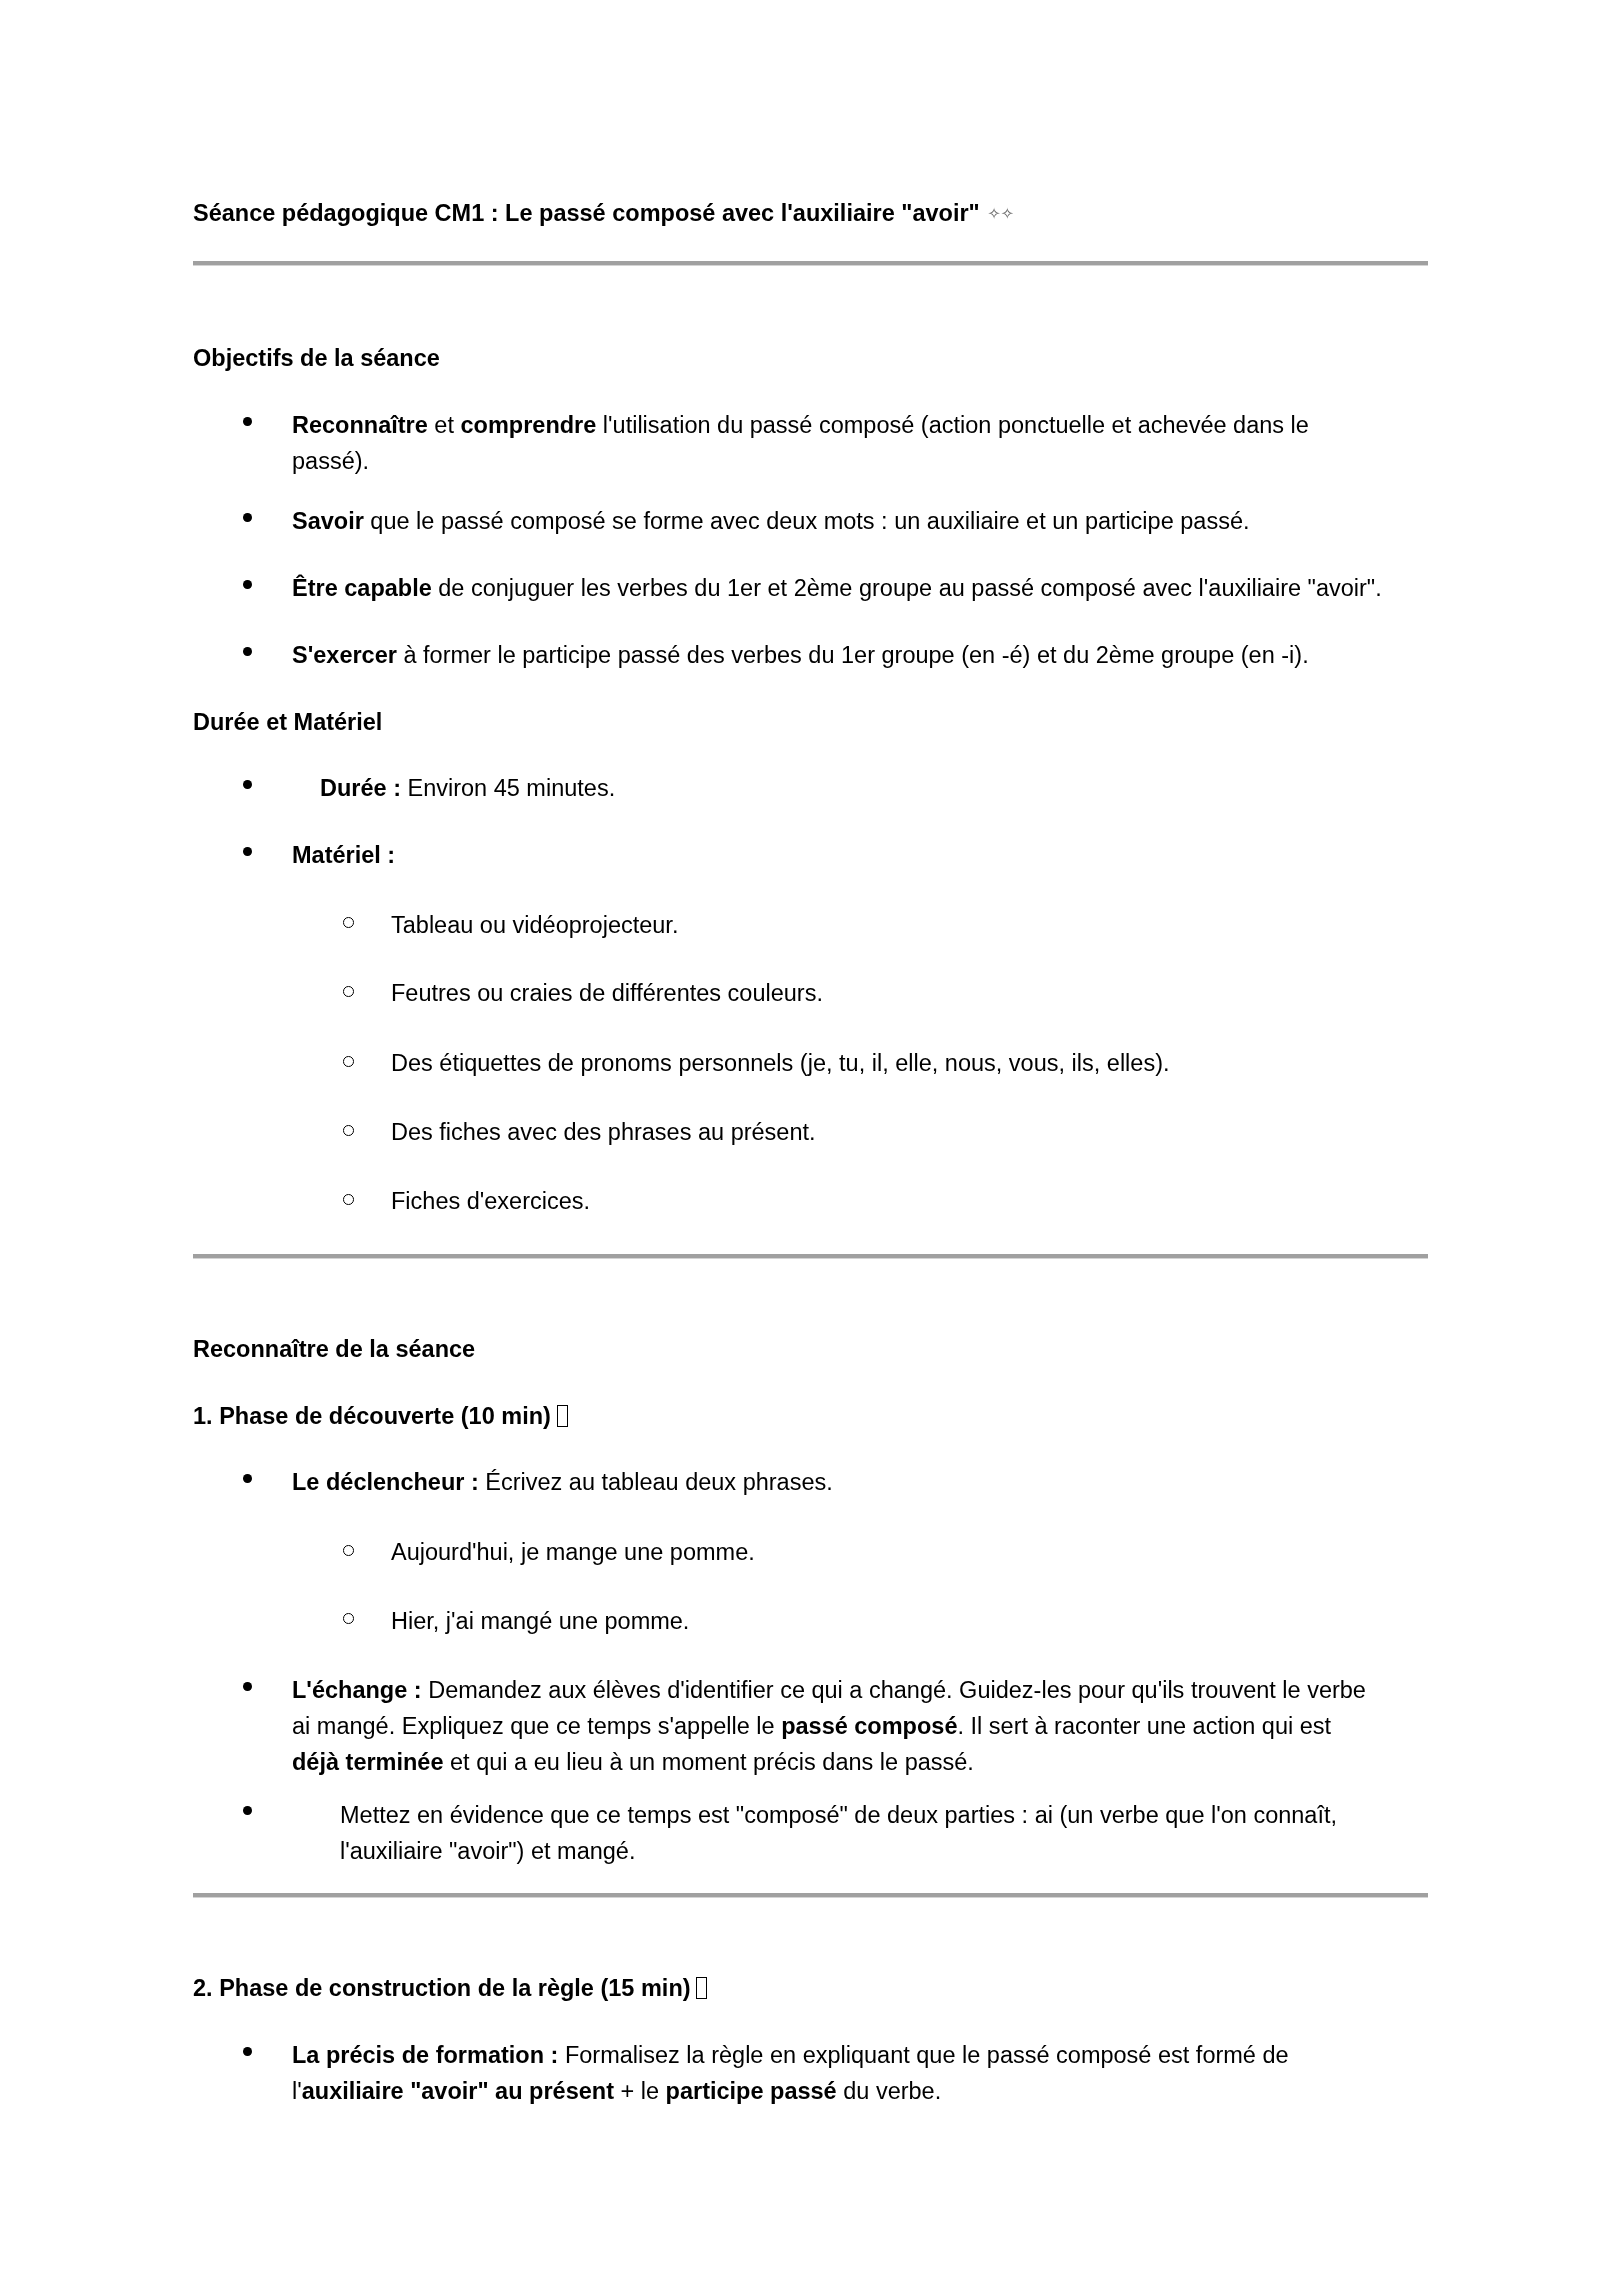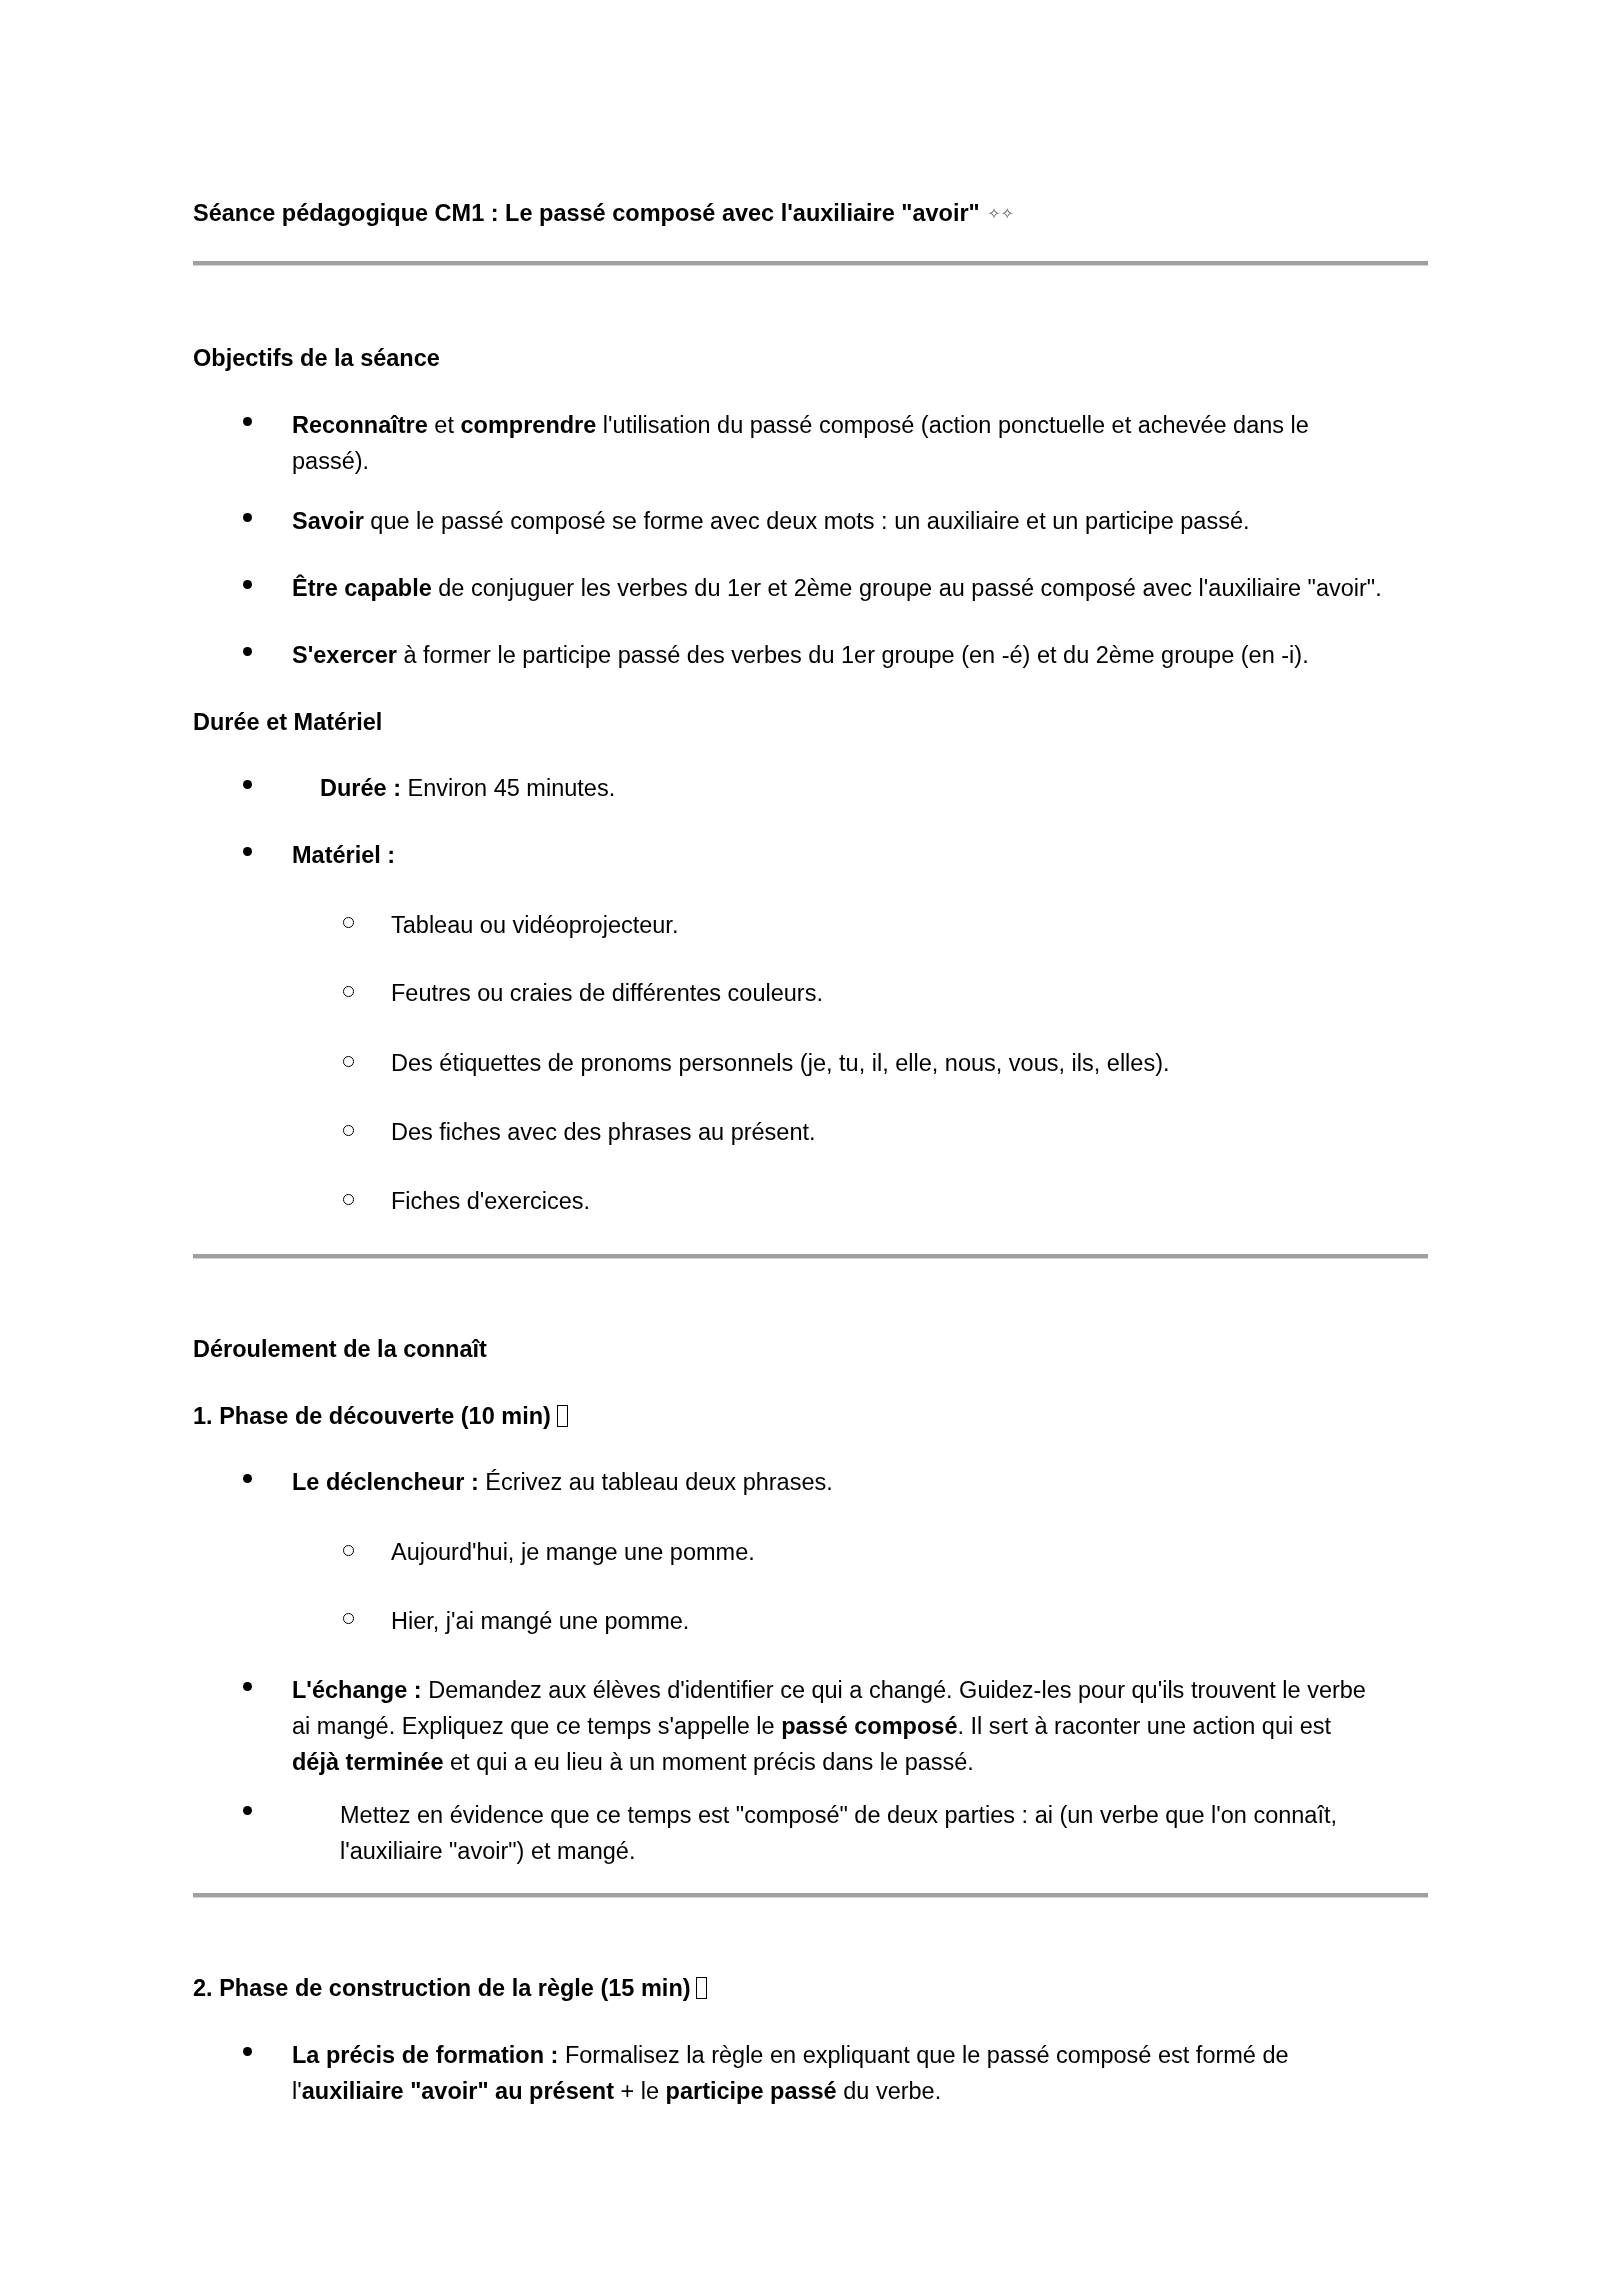--- a/index.html
+++ b/index.html
@@ -64,21 +64,21 @@
 <div class="t" style="left:391px; top:975px;text-align:center;">Feutres ou craies de différentes couleurs.</div>
 <div class="circle" style="left:343px; top:1056px;"></div>
 <div class="t" style="left:391px; top:1045px;">Des étiquettes de pronoms personnels (je, tu, il, elle, nous, vous, ils, elles).</div>
 <div class="circle" style="left:343px; top:1125px;"></div>
 <div class="t" style="left:391px; top:1114px;">Des fiches avec des phrases au présent.</div>
 <div class="circle" style="left:343px; top:1194px;"></div>
 <div class="t" style="left:391px; top:1183px;">Fiches d'exercices.</div>
 
 <div class="rule" style="top:1254px;"></div>
 
-<div class="t h" style="left:193px; top:1331px;">Déroulement de la connaît</div>
+<div class="t h" style="left:193px; top:1331px;">Reconnaître de la séance</div>
 
 <div class="t h" style="left:193px; top:1398px;">
   <span>1. Phase de découverte (10 min)</span><span class="tofu"></span>
 </div>
 
 <div class="bullet" style="left:243px; top:1474px;"></div>
 <div class="t" style="left:292px; top:1464px;">
   <b>Le déclencheur :</b><span> Écrivez au tableau deux phrases.</span>
 </div>
 

